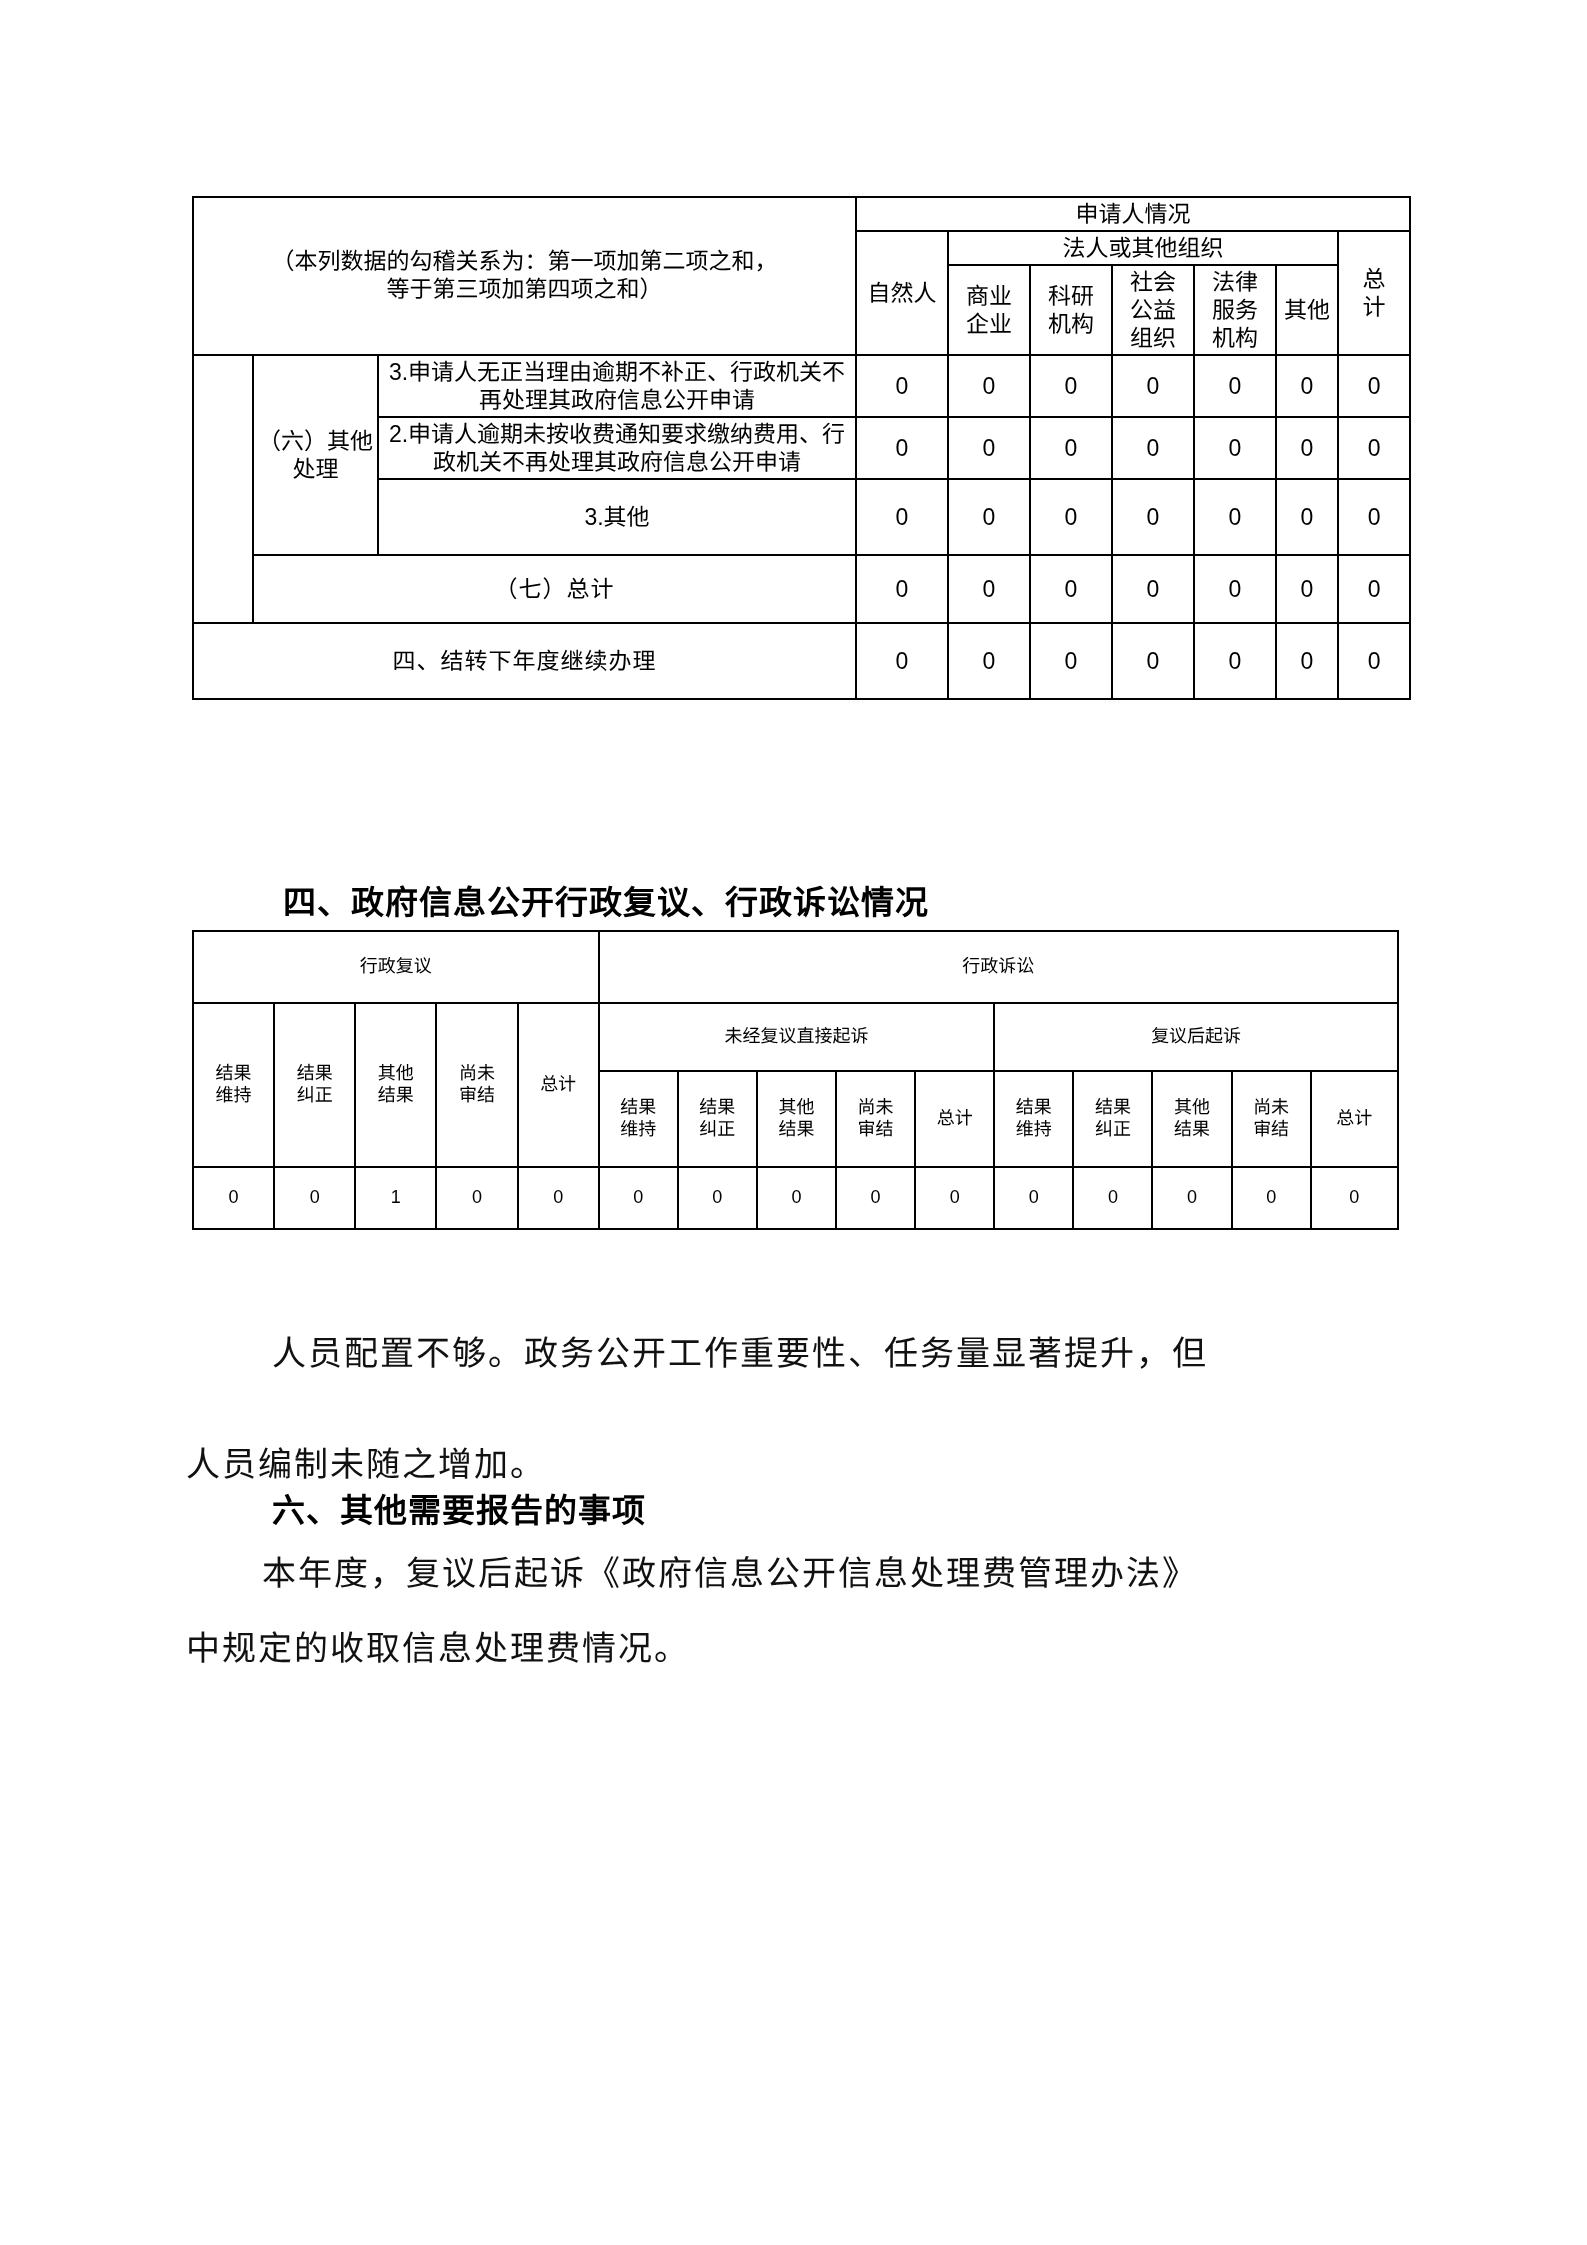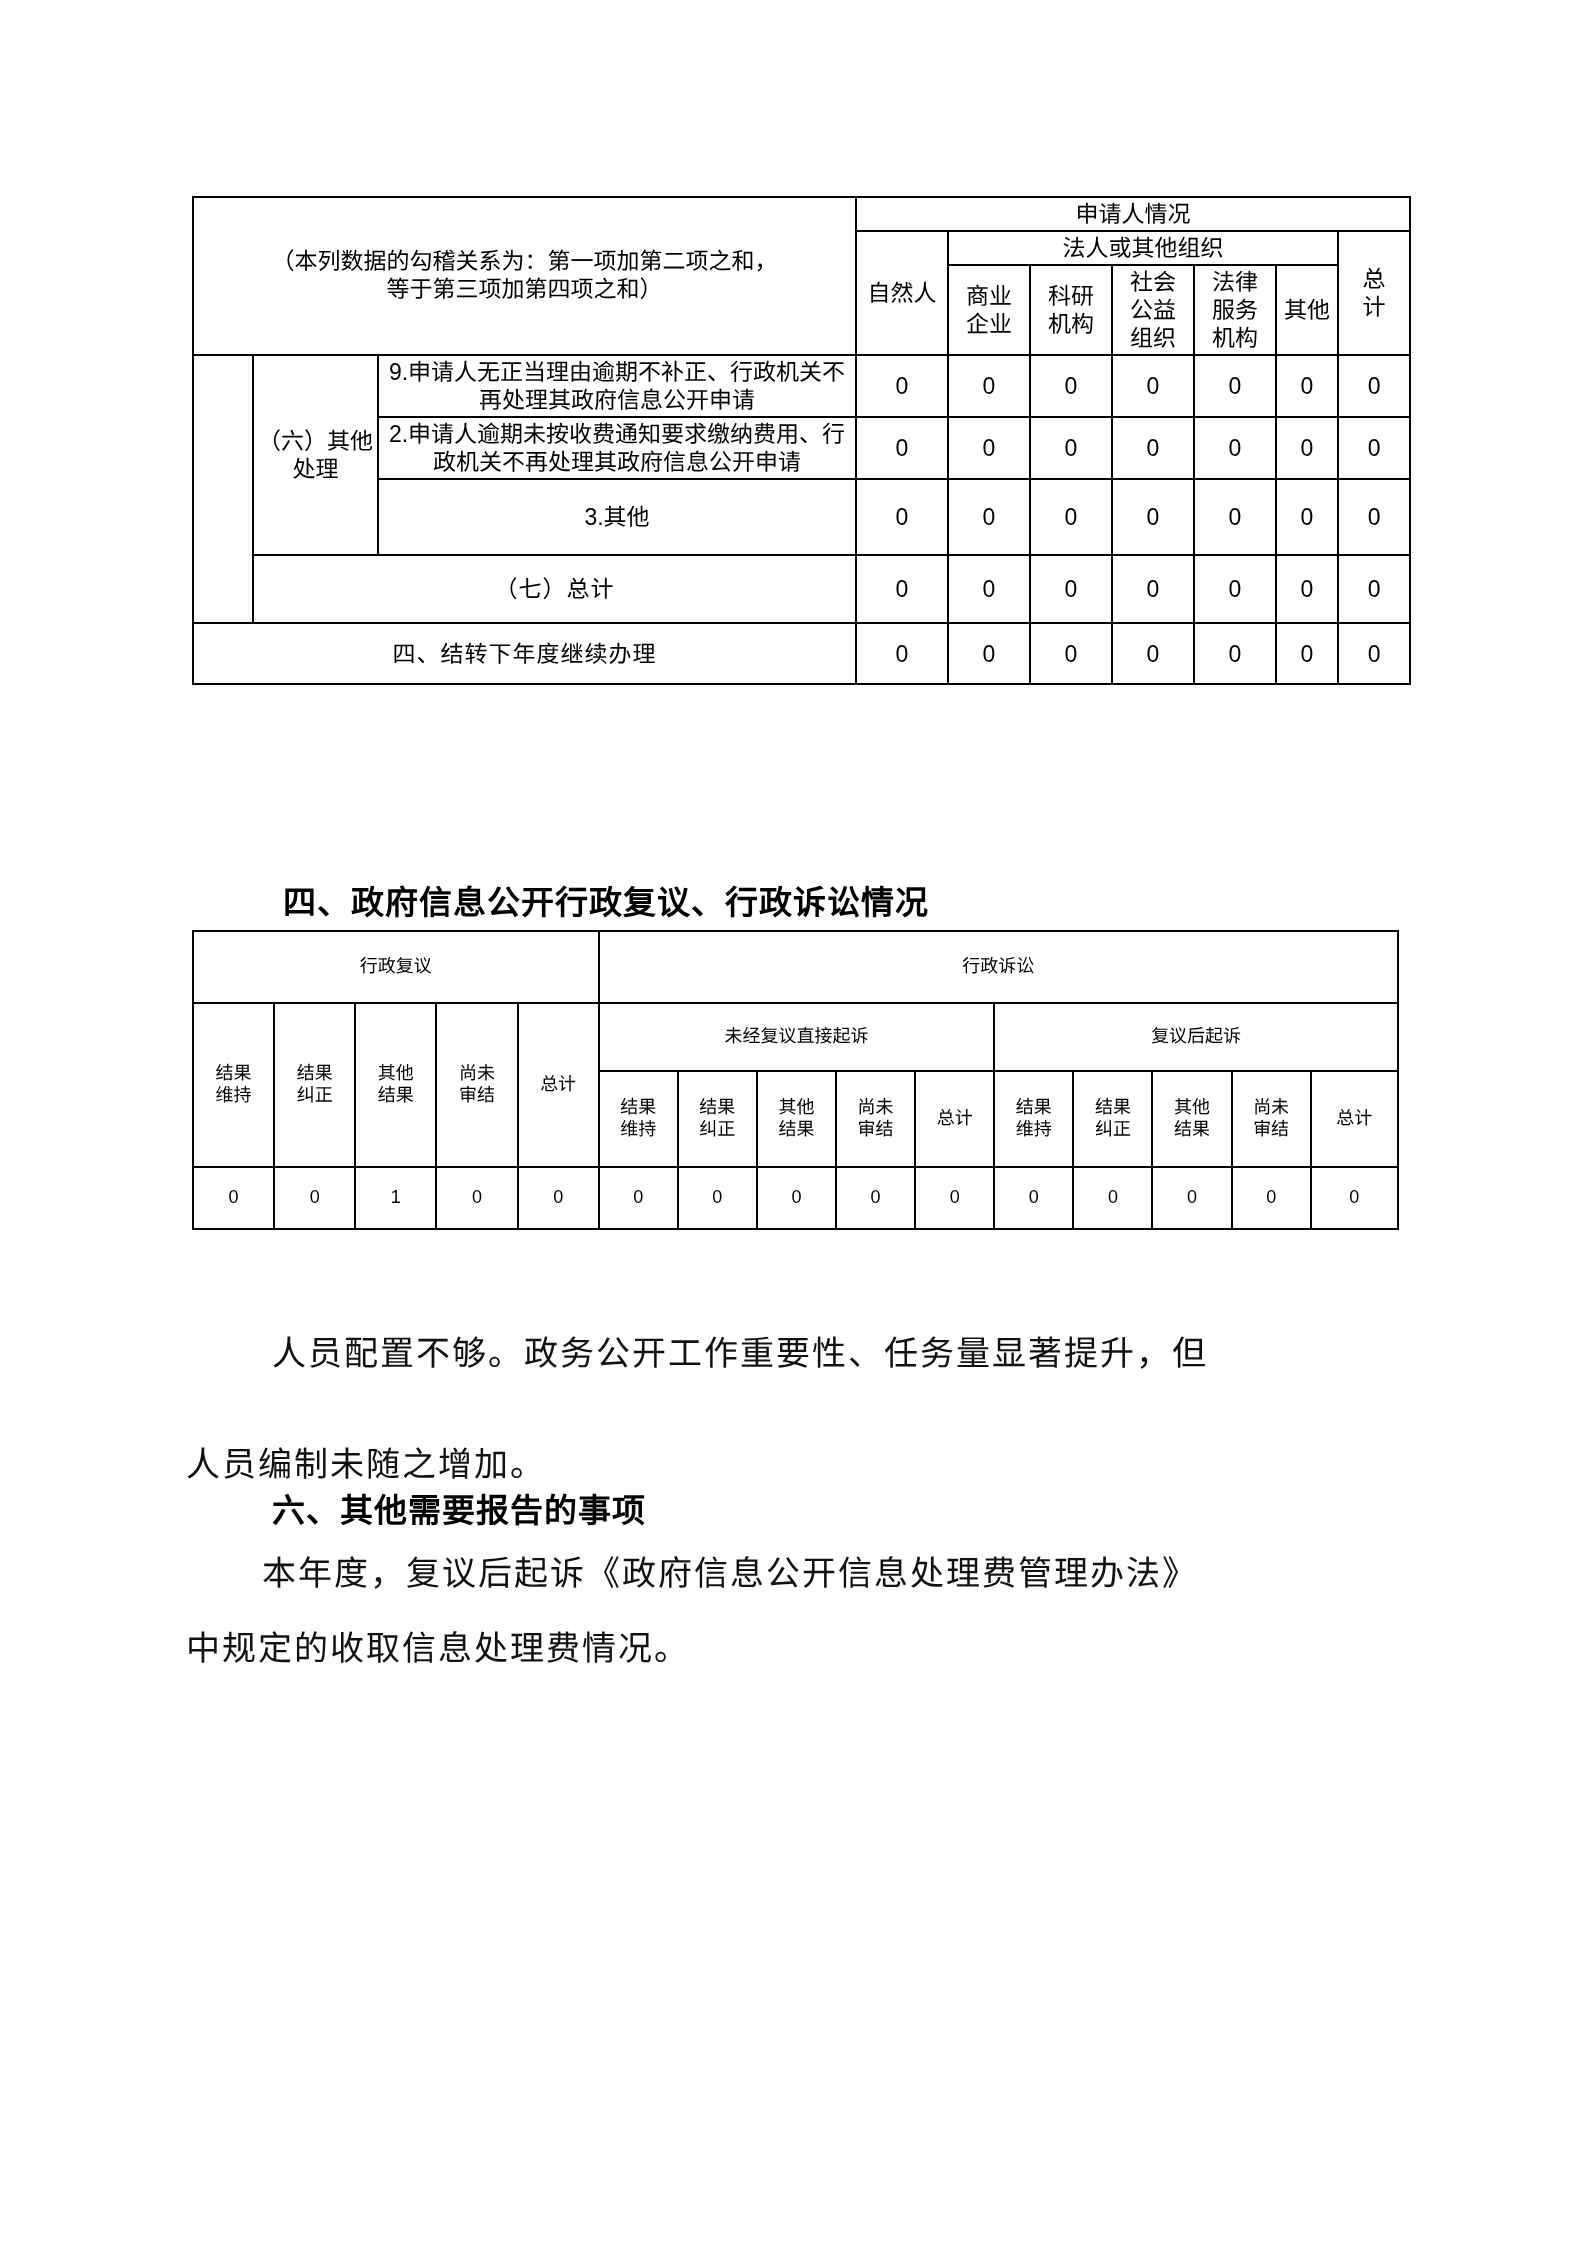--- a/index.html
+++ b/index.html
@@ -177,21 +177,21 @@
         <div style="white-space:pre-line">其他</div>
       </td>
     </tr>
 
     <tr>
       <td rowspan="4"></td>
       <td class="t1-sidelabel" rowspan="3">
         <div style="white-space:pre-line">（六）其他
 处理</div>
       </td>
-      <td class="t1-rowlabel">9.申请人无正当理由逾期不补正、行政机关不再处理其政府信息公开申请</td>
+      <td class="t1-rowlabel">3.申请人无正当理由逾期不补正、行政机关不再处理其政府信息公开申请</td>
       <td class="t1-num">0</td>
       <td class="t1-num">0</td>
       <td class="t1-num">0</td>
       <td class="t1-num">0</td>
       <td class="t1-num">0</td>
       <td class="t1-num">0</td>
       <td class="t1-num">0</td>
     </tr>
 
     <tr>
@@ -221,21 +221,21 @@
       <td class="t1-num">0</td>
       <td class="t1-num">0</td>
       <td class="t1-num">0</td>
       <td class="t1-num">0</td>
       <td class="t1-num">0</td>
       <td class="t1-num">0</td>
       <td class="t1-num">0</td>
     </tr>
 
     <tr>
-      <td class="t1-total" colspan="3" style="height:61px">四、结转下年度继续办理</td>
+      <td class="t1-total" colspan="3" style="height:76px">四、结转下年度继续办理</td>
       <td class="t1-num">0</td>
       <td class="t1-num">0</td>
       <td class="t1-num">0</td>
       <td class="t1-num">0</td>
       <td class="t1-num">0</td>
       <td class="t1-num">0</td>
       <td class="t1-num">0</td>
     </tr>
   </tbody>
     </table>

